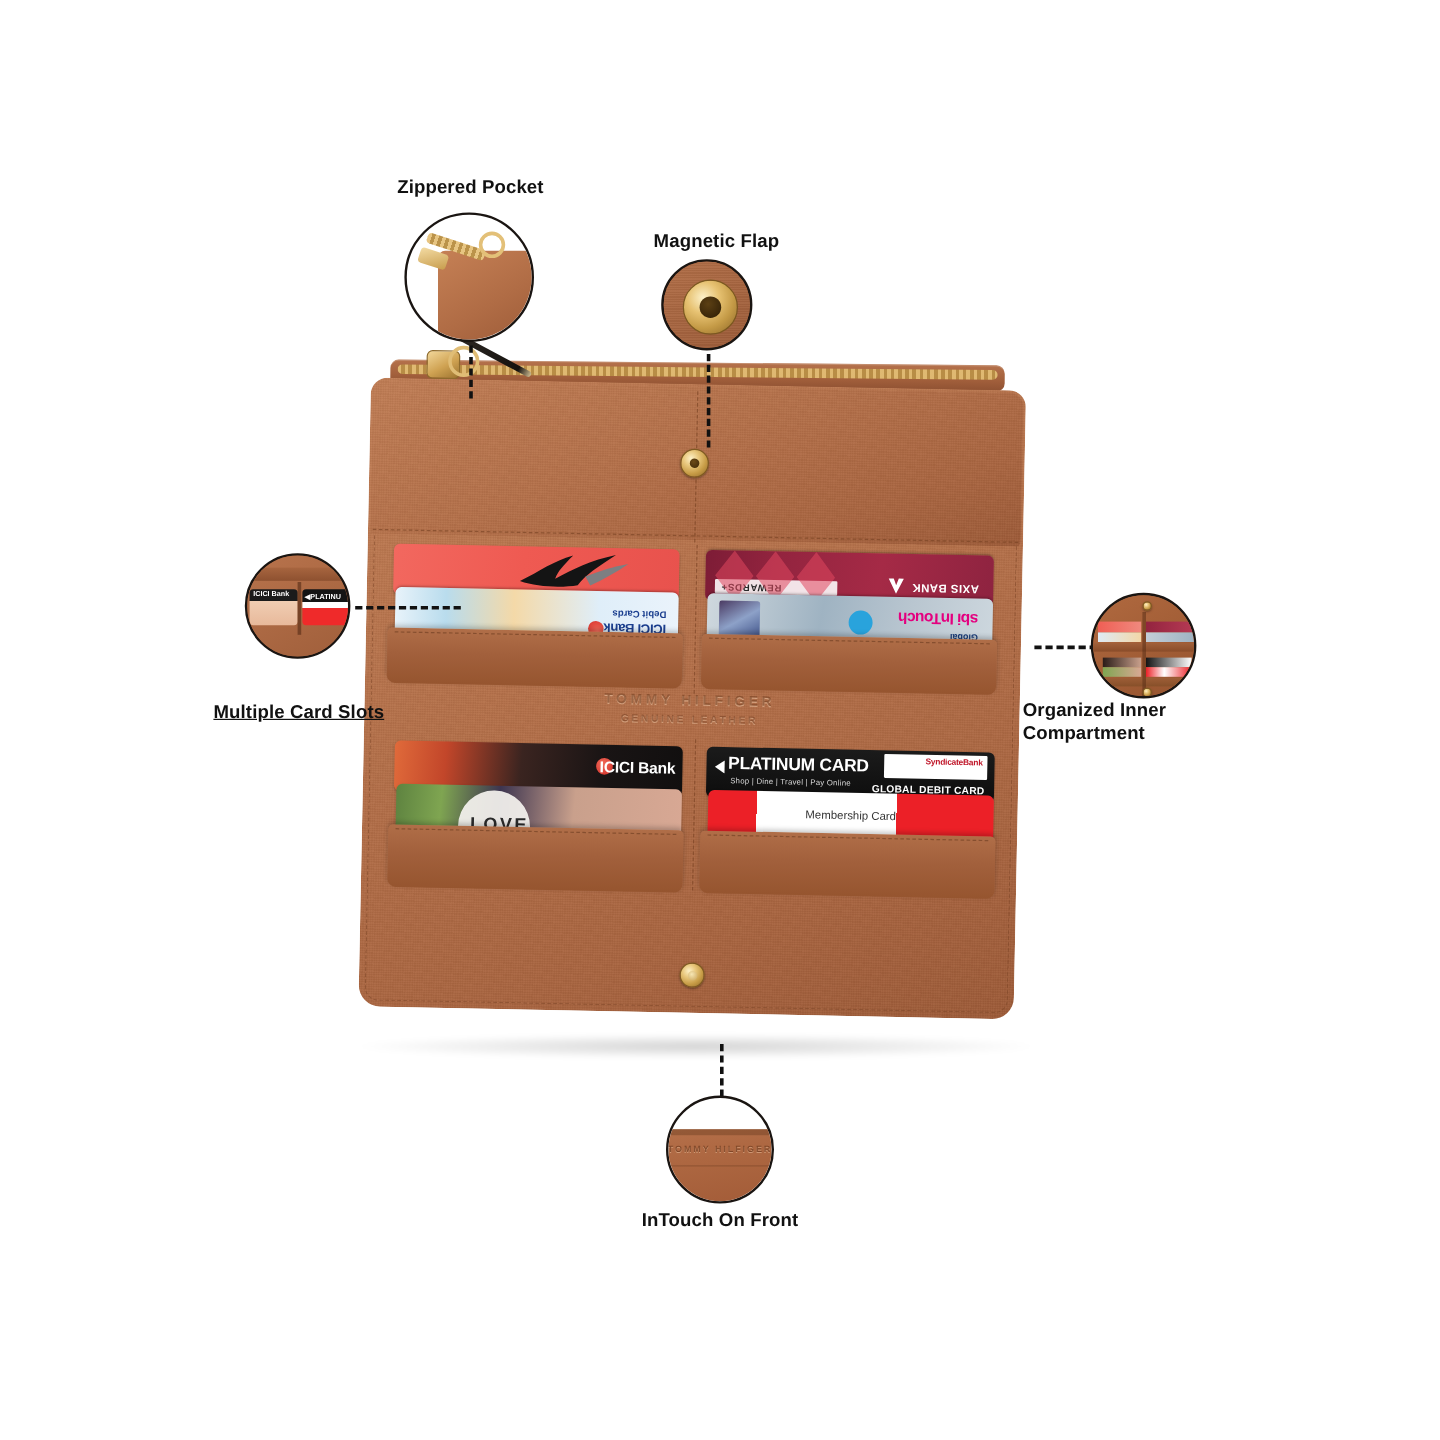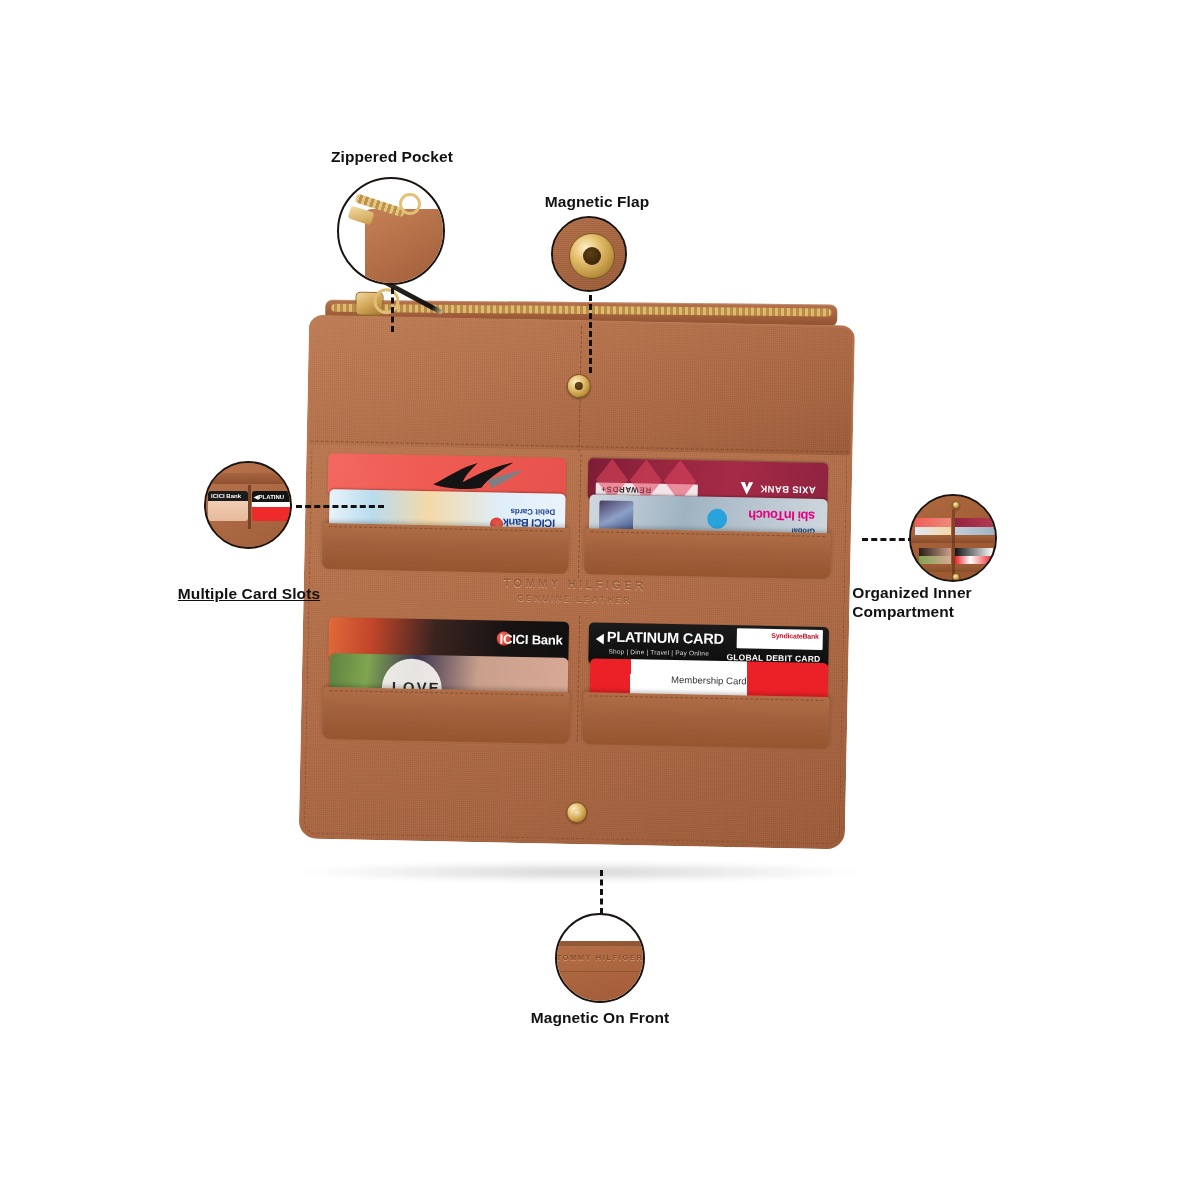--- a/index.html
+++ b/index.html
@@ -342,15 +342,15 @@
   <div class="dash-v" style="left:600px;top:870px;height:44px;"></div>
   <div class="callout-circle" style="left:555px;top:913px;width:90px;height:90px;background:#ffffff;">
     <div style="position:absolute;left:0;top:26px;right:0;bottom:0;
                 background:linear-gradient(170deg,#b5704a 0%,#ad6741 40%,#a35c38 100%);"></div>
     <div style="position:absolute;left:0;top:26px;right:0;height:5px;background:rgba(90,48,24,.35);"></div>
     <div style="position:absolute;left:0;top:56px;right:0;height:0;border-top:1.5px solid rgba(90,48,24,.3);"></div>
     <div style="position:absolute;left:50%;top:38px;transform:translateX(-50%);
                 font-size:7.5px;font-weight:700;letter-spacing:1.6px;white-space:nowrap;
                 color:rgba(116,62,32,.78);text-shadow:0 .5px 0 rgba(255,222,190,.4);">TOMMY      HILFIGER</div>
   </div>
-  <div class="callout-label cl-center" style="left:600px;top:1008px;">Magnetic On Front</div>
+  <div class="callout-label cl-center" style="left:600px;top:1008px;">InTouch On Front</div>
 
 </div>
 
 </body></html>

